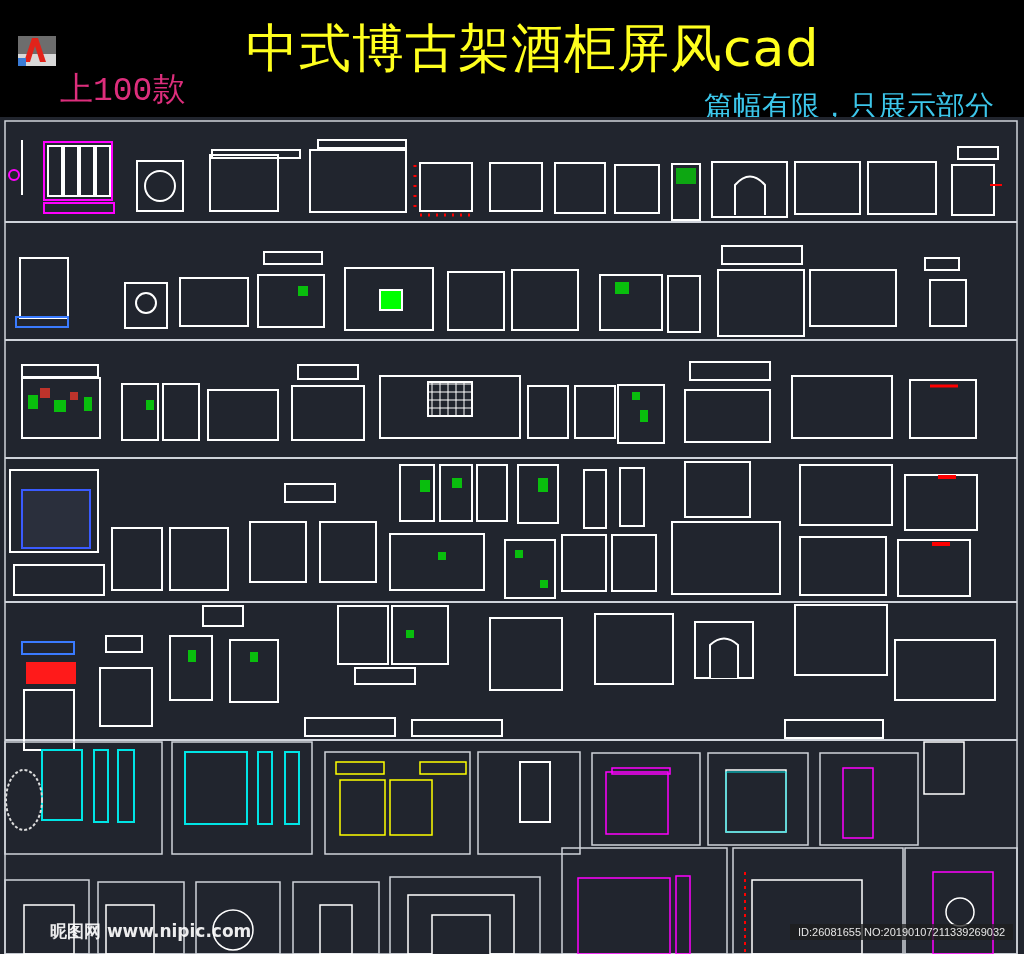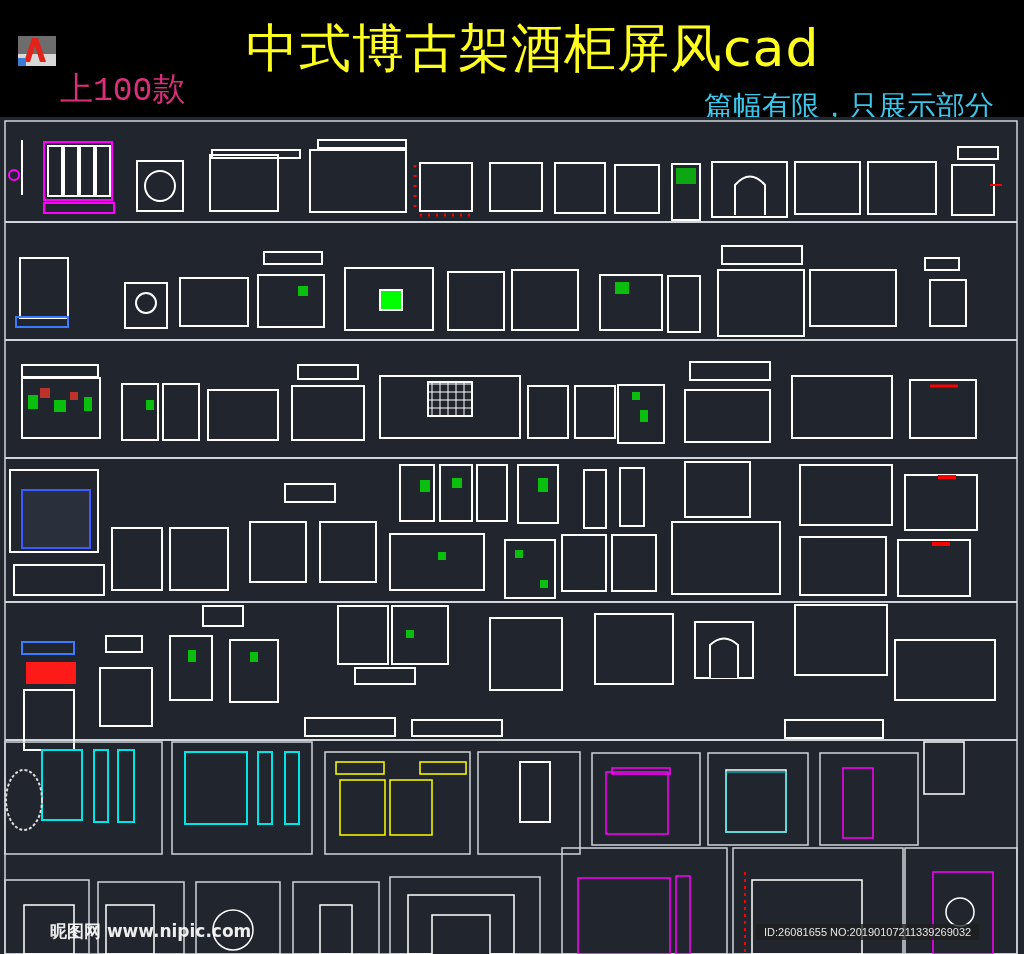--- a/index.html
+++ b/index.html
@@ -5,21 +5,21 @@
   html,body{margin:0;padding:0;background:#000;}
   body{width:1024px;height:954px;position:relative;overflow:hidden;font-family:"DejaVu Sans",sans-serif;}
   .header{position:absolute;left:14px;top:0;width:1024px;height:117px;background:#000;}
   .logo{position:absolute;left:4px;top:36px;width:38px;height:30px;}
   .title{position:absolute;left:232px;top:18px;color:#ffff1e;font-size:52px;line-height:60px;letter-spacing:1px;white-space:nowrap;}
   .count{position:absolute;left:46px;top:72px;color:#dd2e7c;font-size:33px;line-height:40px;font-family:Liberation Mono, monospace;white-space:nowrap;}
   .subtitle{position:absolute;left:690px;top:80px;color:#3cc6ea;font-size:29px;line-height:36px;white-space:nowrap;margin-top:8px;}
   .canvas{position:absolute;left:0;top:117px;width:1024px;height:837px;background:#21252e;}
   .canvas svg{position:absolute;left:0;top:0;}
   .watermark-left{position:absolute;left:14px;top:920px;color:#fff;font-size:17px;font-weight:bold;opacity:.92;white-space:nowrap;font-family:"DejaVu Sans",sans-serif;padding-left:36px;}
-  .watermark-right{position:absolute;left:756px;top:924px;padding:2px 8px;background:rgba(30,30,30,.75);color:#e6e6e6;font-size:11px;font-family:"Liberation Sans",sans-serif;white-space:nowrap;}
+  .watermark-right{position:absolute;left:790px;top:924px;padding:2px 8px;background:rgba(30,30,30,.75);color:#e6e6e6;font-size:11px;font-family:"Liberation Sans",sans-serif;white-space:nowrap;}
 </style>
 </head>
 <body>
 
 <div class="header">
   <svg class="logo" viewBox="0 0 38 30">
     <rect x="0" y="0" width="38" height="30" fill="#6d6d6d"></rect>
     <rect x="0" y="18" width="38" height="12" fill="#d8d8d8"></rect>
     <polygon points="6,26 14,2 20,2 28,26 22,26 17,10 12,26" fill="#e2231a"></polygon>
     <rect x="0" y="22" width="8" height="8" fill="#3a7bd5"></rect>

